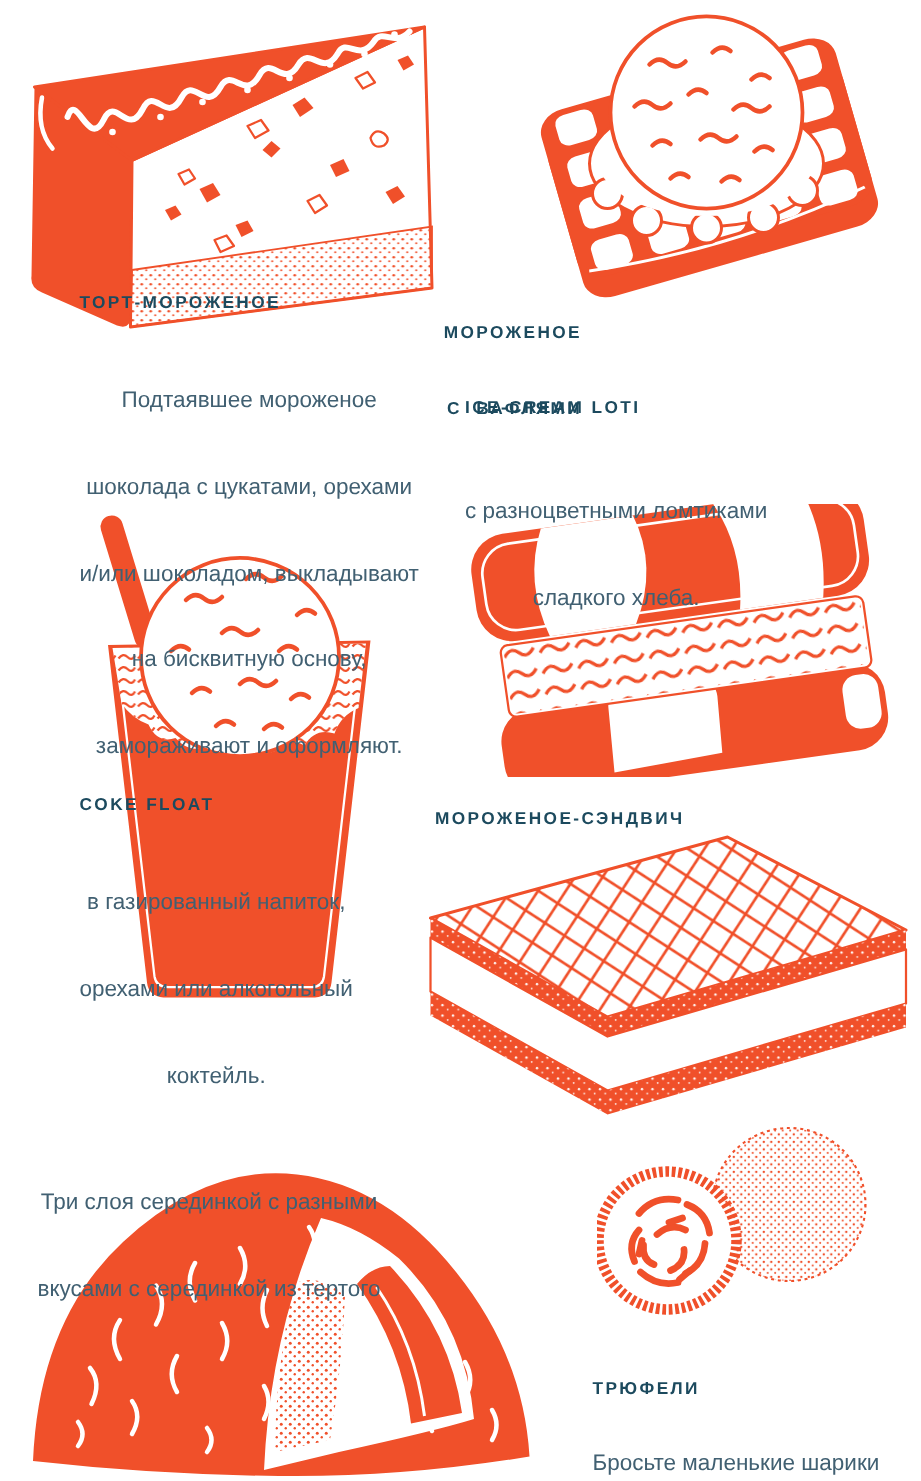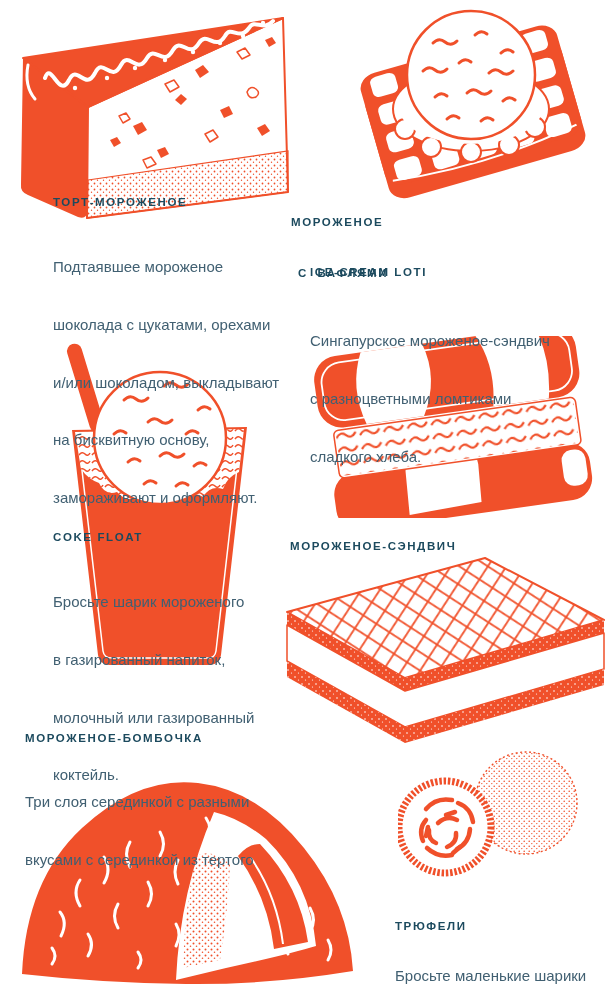--- a/index.html
+++ b/index.html
@@ -1,22 +1,22 @@
 <!DOCTYPE html>
 <html style="--accent: #f0502a; --title-text: #1c4a5e; --body-text: #416072;"><head>
 <meta charset="utf-8">
 <style>
   html,body{margin:0;padding:0;background:#fff;}
   #page{position:relative;width:614px;height:987px;background:#fff;overflow:hidden;
         font-family:"Liberation Sans", sans-serif;}
   .illus{position:absolute;color:var(--accent,#f0502a);}
   .title{position:absolute;font-weight:700;font-size:11.5px;letter-spacing:1.6px;
-         line-height:17px;color:var(--title-text,#1c4a5e);white-space:pre;}
+         line-height:17px;color:var(--title-text,#1c4a5e);white-space:pre;text-align:right;}
   .bodytext{position:absolute;font-size:15px;line-height:19.2px;
-            color:var(--body-text,#416072);white-space:pre;}
+            color:var(--body-text,#416072);white-space:pre;text-align:center;}
 </style>
 </head>
 <body>
 
 <div id="page">
 
   <svg class="illus" style="left:15px;top:8px" width="285" height="250" viewBox="0 0 285 250">
     <defs>
       <pattern id="dotsC" width="6" height="6" patternUnits="userSpaceOnUse">
         <circle cx="1.5" cy="1.5" r="0.9" fill="currentColor"></circle>
@@ -247,36 +247,33 @@
     <div>замораживают и оформляют.</div>
   </div>
 
   <div class="title" style="left:291px;top:180px">
     <div>МОРОЖЕНОЕ</div>
     <div style="padding-left:7px">С  ВАФЛЯМИ</div>
   </div>
 
   <div class="title" style="left:310px;top:264px">ICE-CREAM LOTI</div>
   <div class="bodytext" style="left:310px;top:293px">
-    <div>Сингапурское мороженое-сэндвич</div>
     <div>с разноцветными ломтиками</div>
     <div>сладкого хлеба.</div>
   </div>
 
   <div class="title" style="left:53px;top:529px">COKE FLOAT</div>
   <div class="bodytext" style="left:53px;top:554px">
-    <div>Бросьте шарик мороженого</div>
     <div>в газированный напиток,</div>
-    <div>молочный или газированный</div>
+    <div>орехами или алкогольный</div>
     <div>коктейль.</div>
   </div>
 
   <div class="title" style="left:290px;top:538px">МОРОЖЕНОЕ-СЭНДВИЧ</div>
 
-  <div class="title" style="left:25px;top:730px">МОРОЖЕНОЕ-БОМБОЧКА</div>
   <div class="bodytext" style="left:25px;top:754px">
     <div>Три слоя серединкой с разными</div>
     <div>вкусами с серединкой из тертого</div>
   </div>
 
   <div class="title" style="left:395px;top:884px">
     <div>ТРЮФЕЛИ</div>
   </div>
   <div class="bodytext" style="left:395px;top:928px">
     <div>Бросьте маленькие шарики</div>

